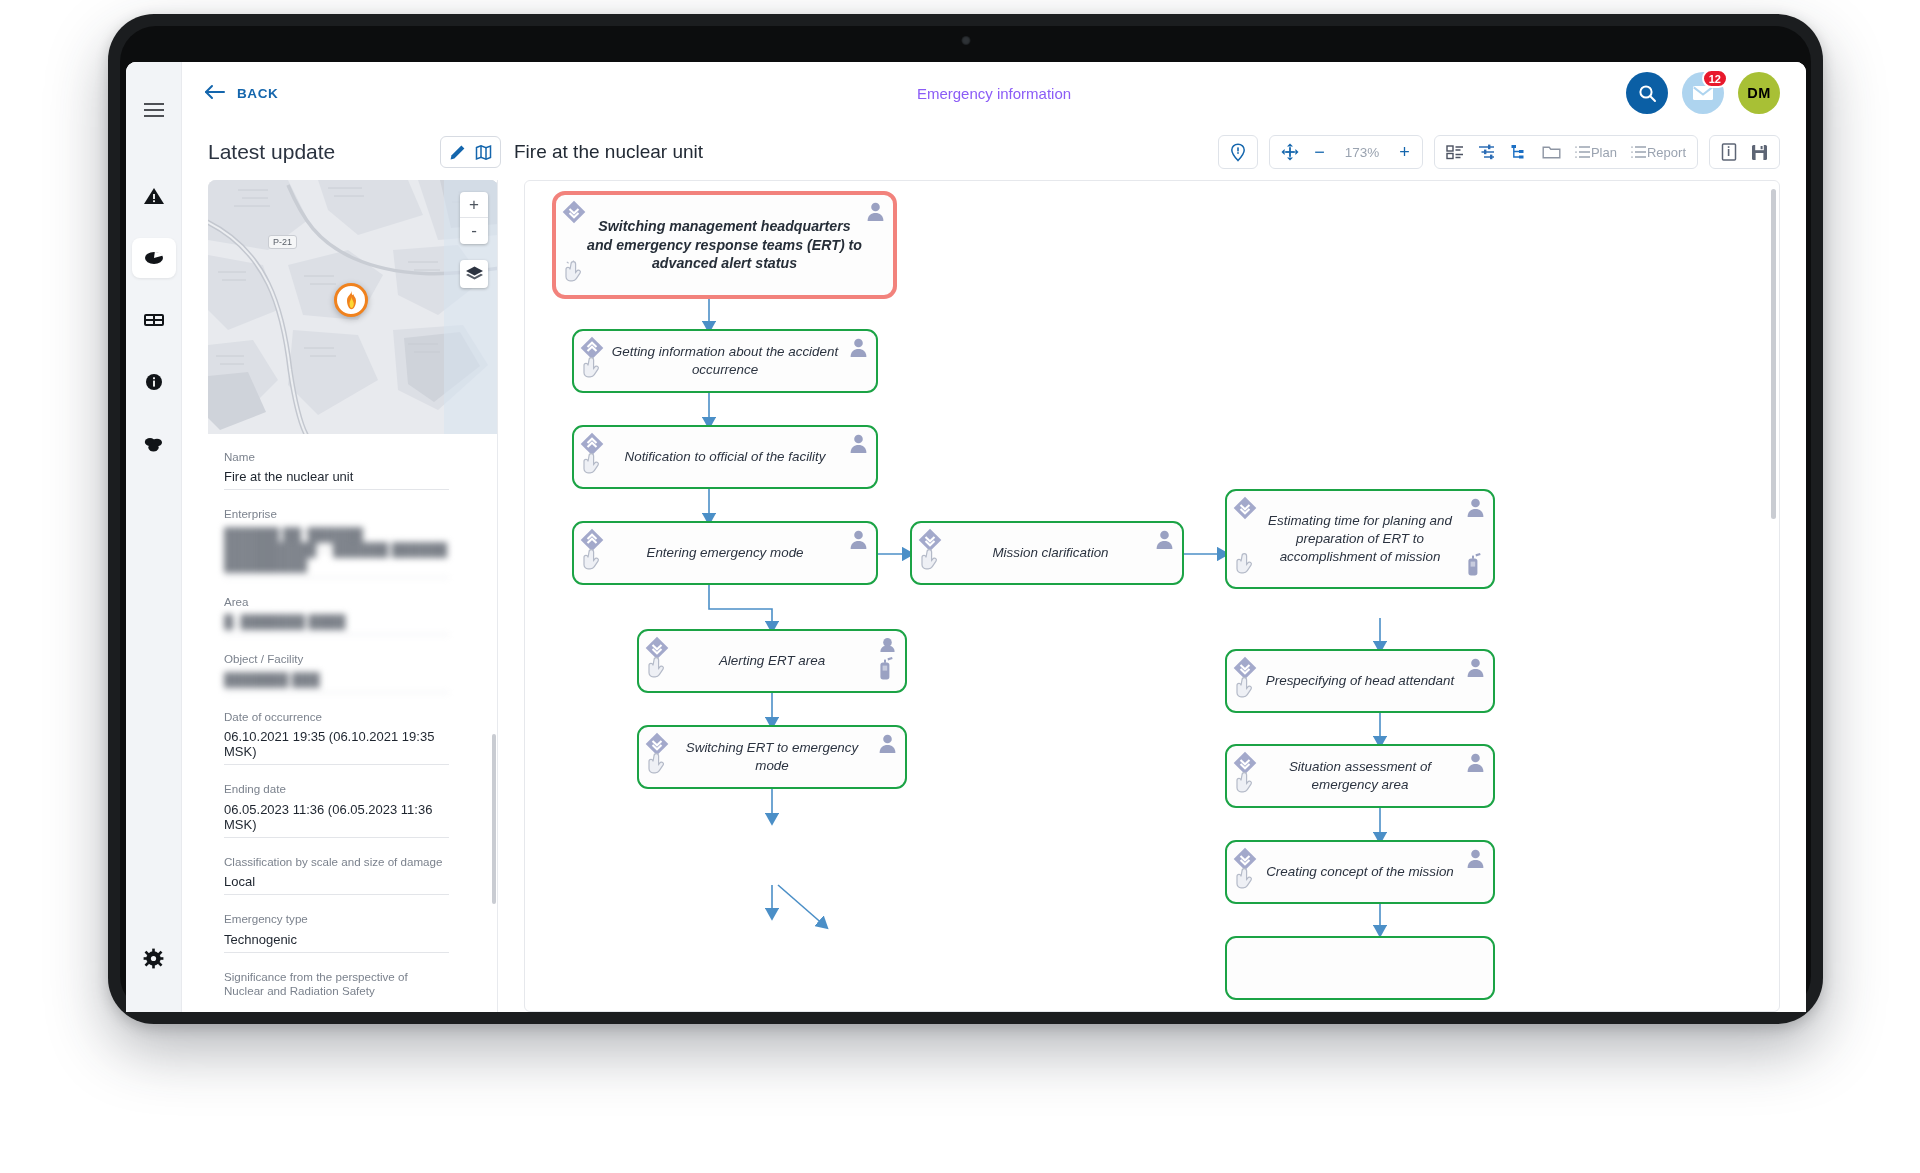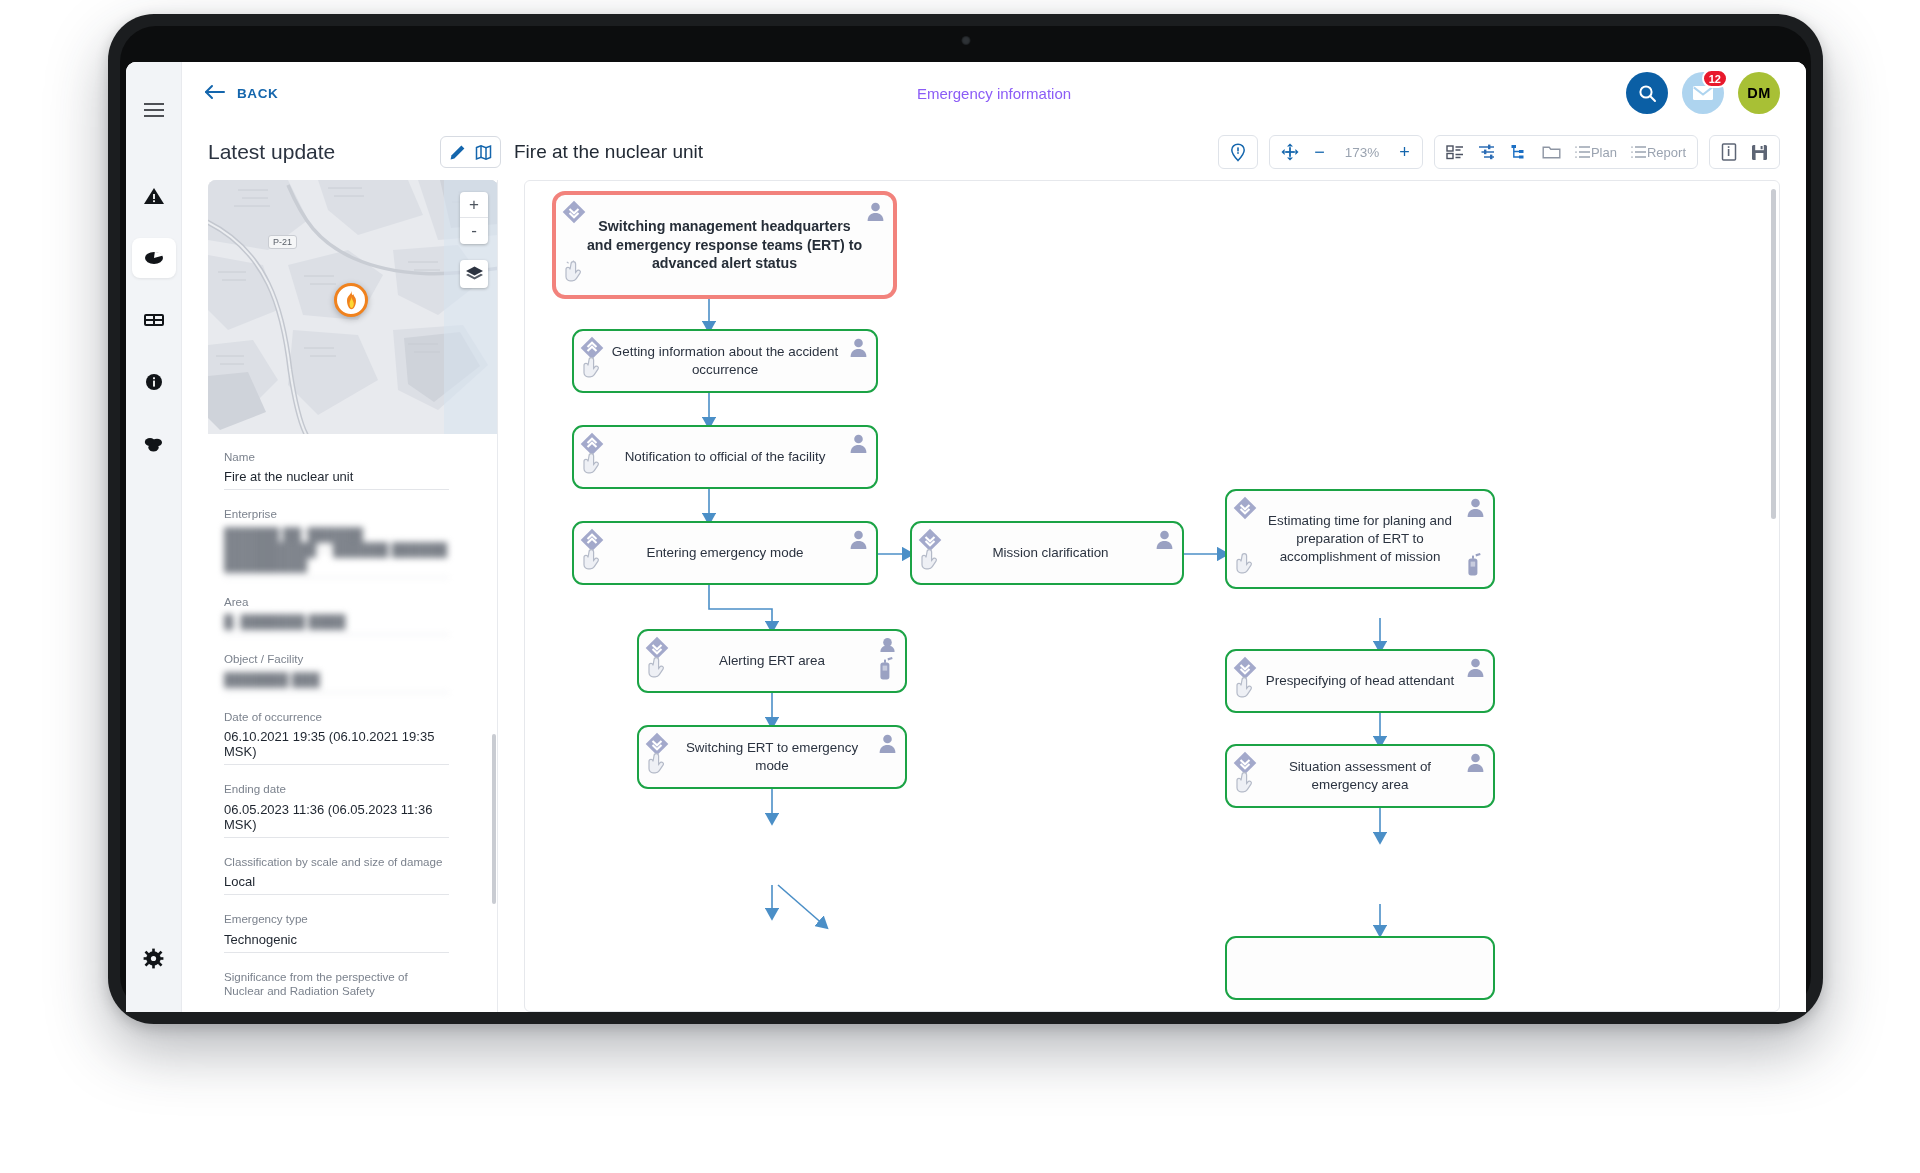--- a/index.html
+++ b/index.html
@@ -154,20 +154,21 @@
   .canvas-wrap {
     flex:1; margin-left:26px; position:relative; min-width:0;
     border:1px solid #e6e8ec; border-radius:6px; background:#fff; overflow:hidden;
   }
   .canvas { position:absolute; inset:0; }
   .node {
     position:absolute; background:#fdfdfd; border:2.5px solid #1ba345; border-radius:11px;
     display:flex; align-items:center; justify-content:center; text-align:center;
     font-size:13.4px; color:#2b3340; line-height:1.32; padding:6px 30px;
     cursor:pointer;
+    font-style:italic;
   }
   .node.alert { border-color:#f2827c; border-width:4px; border-radius:13px;
                 font-weight:700; font-size:14.2px; color:#262e38; }
   .n-chev { position:absolute; left:5px; top:4px; }
   .n-person { position:absolute; right:7px; top:6px; }
   .n-hand { position:absolute; left:7px; bottom:4px; }
   .n-ext { position:absolute; right:11px; bottom:6px; }
   .edge { position:absolute; pointer-events:none; }
   .canvas-vscroll{
     position:absolute; right:3px; top:8px; width:5px; height:330px;
@@ -783,20 +784,41 @@
                     </svg>
               </span>
               <span class="n-hand">
                 <svg width="24" height="26" viewBox="0 0 24 26">
                       <path d="M8 4 C8 2.6 9.1 1.6 10.3 1.6 C11.6 1.6 12.6 2.6 12.6 4 L12.6 12.4 L13.8 11 C14.6 10 16 9.9 16.8 10.7 C17.5 11.4 17.6 12.4 17 13.2 L13.3 18.6 C12.4 20 10.9 20.8 9.2 20.8 L7 20.8 C4.8 20.8 3 19 3 16.8 L3 9.4 C3 8.3 3.9 7.4 5 7.4 C6.1 7.4 7 8.3 7 9.4 Z" fill="#eef0f5" stroke="#b4bac8" stroke-width="1.2"></path>
                     </svg>
               </span>
               <span>Situation assessment of emergency area</span>
             </div>
 
+            <div class="node" style="left:700px;top:659px;width:270px;height:64px;">
+              <span class="n-chev">
+                <svg width="26" height="26" viewBox="0 0 26 26">
+                      <rect x="5" y="5" width="16" height="16" transform="rotate(45 13 13)" fill="#a3a9cb"></rect>
+                      <polyline points="8.5,10 13,14.2 17.5,10" fill="none" stroke="#fff" stroke-width="2.1"></polyline>
+                      <polyline points="8.5,14 13,18.2 17.5,14" fill="none" stroke="#fff" stroke-width="2.1"></polyline>
+                    </svg>
+              </span>
+              <span class="n-person">
+                <svg width="21" height="21" viewBox="0 0 21 21">
+                      <circle cx="10.5" cy="6" r="4.3" fill="#9aa1c2"></circle>
+                      <path d="M2.6 20 C2.6 14.6 6.2 12 10.5 12 C14.8 12 18.4 14.6 18.4 20 Z" fill="#9aa1c2"></path>
+                    </svg>
+              </span>
+              <span class="n-hand">
+                <svg width="24" height="26" viewBox="0 0 24 26">
+                      <path d="M8 4 C8 2.6 9.1 1.6 10.3 1.6 C11.6 1.6 12.6 2.6 12.6 4 L12.6 12.4 L13.8 11 C14.6 10 16 9.9 16.8 10.7 C17.5 11.4 17.6 12.4 17 13.2 L13.3 18.6 C12.4 20 10.9 20.8 9.2 20.8 L7 20.8 C4.8 20.8 3 19 3 16.8 L3 9.4 C3 8.3 3.9 7.4 5 7.4 C6.1 7.4 7 8.3 7 9.4 Z" fill="#eef0f5" stroke="#b4bac8" stroke-width="1.2"></path>
+                    </svg>
+              </span>
+              <span>Creating concept of the mission</span>
+            </div>
 
             <div class="node" style="left:700px;top:755px;width:270px;height:64px;"></div>
 
           </div>
           <div class="canvas-vscroll"></div>
         </div>
 
       </div>
     </div>
    </div>

